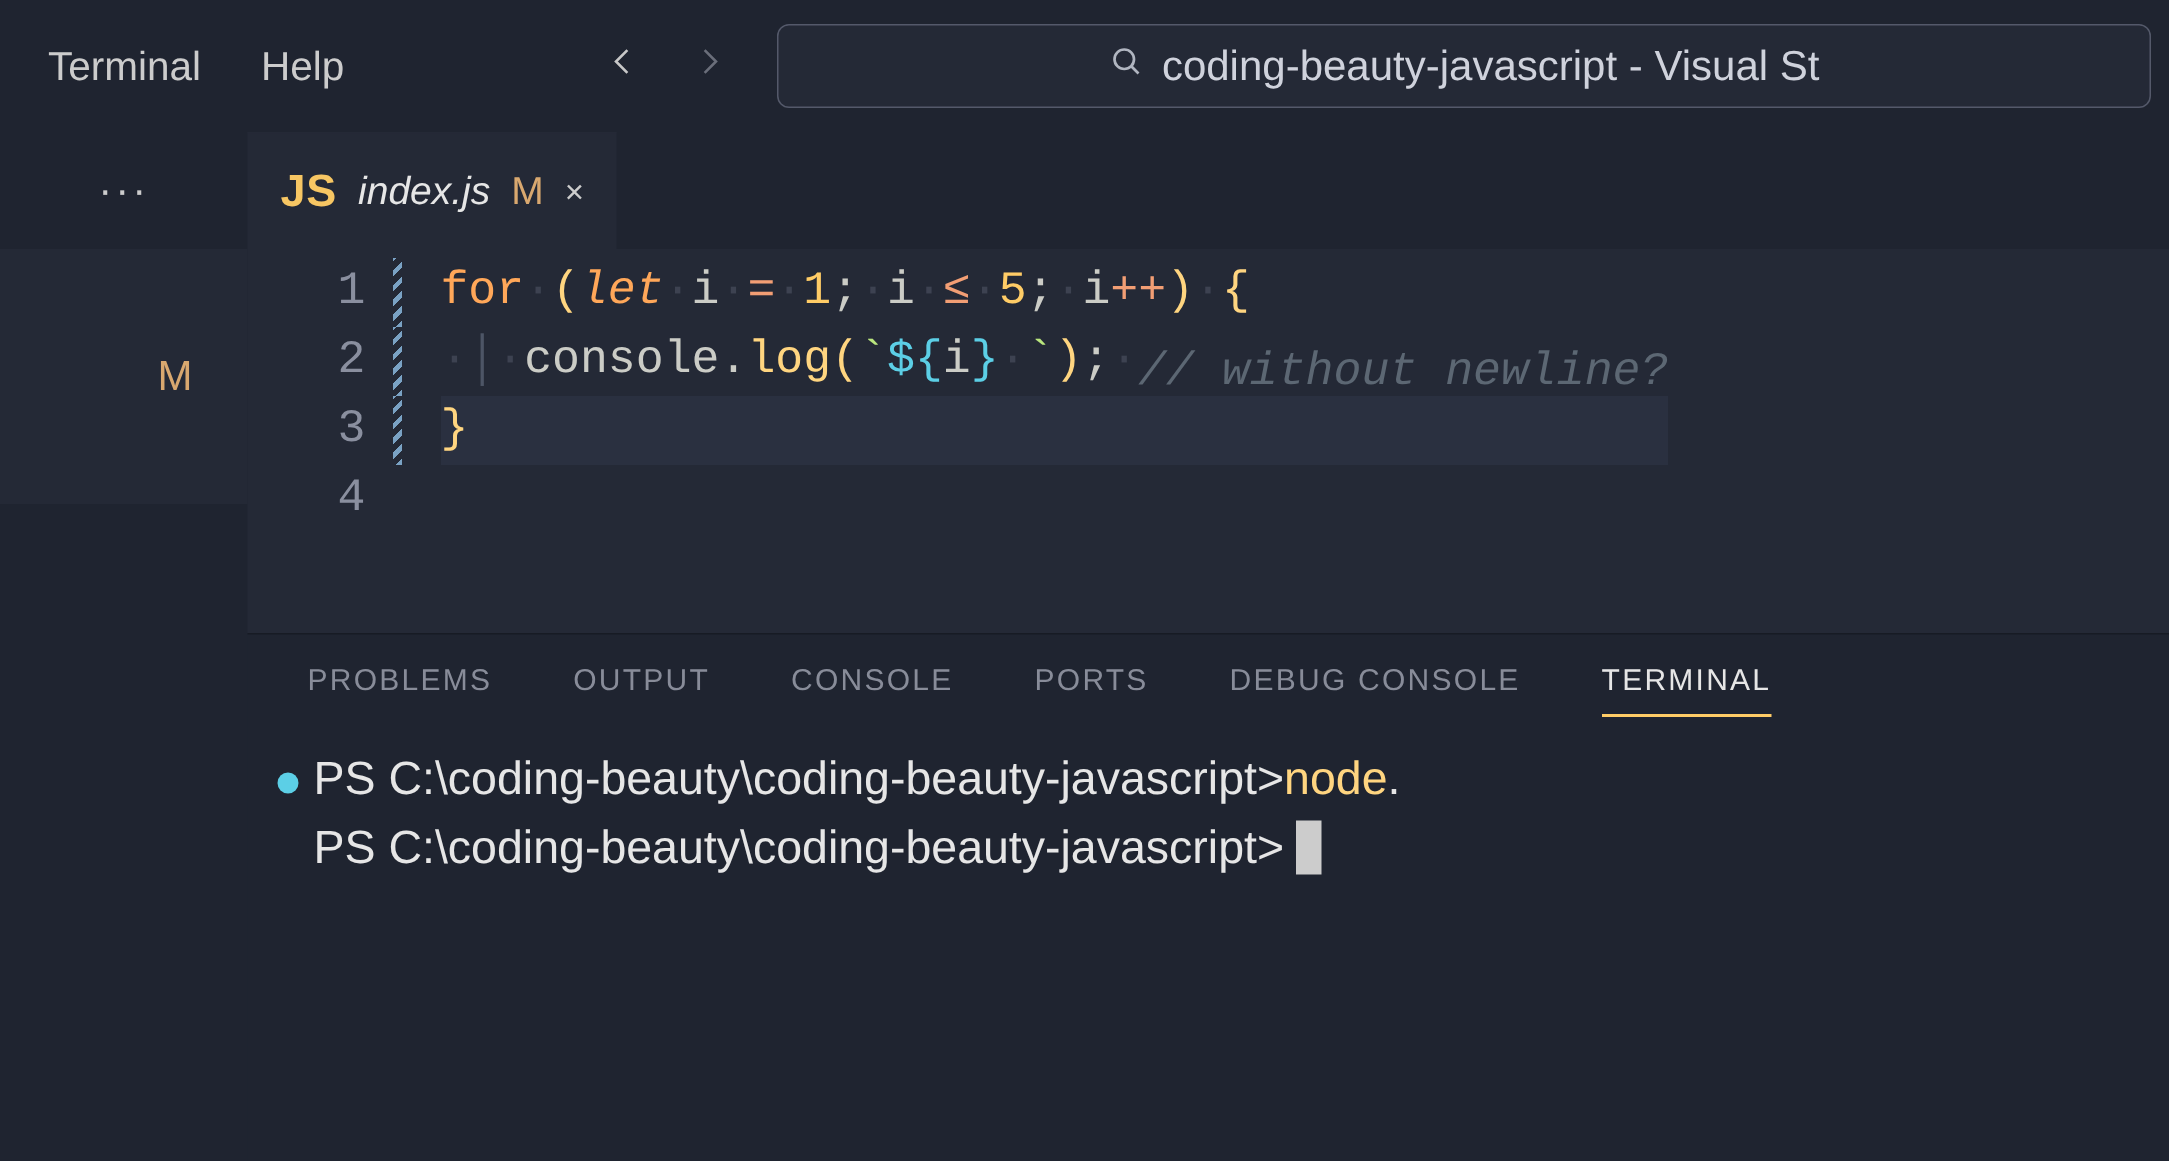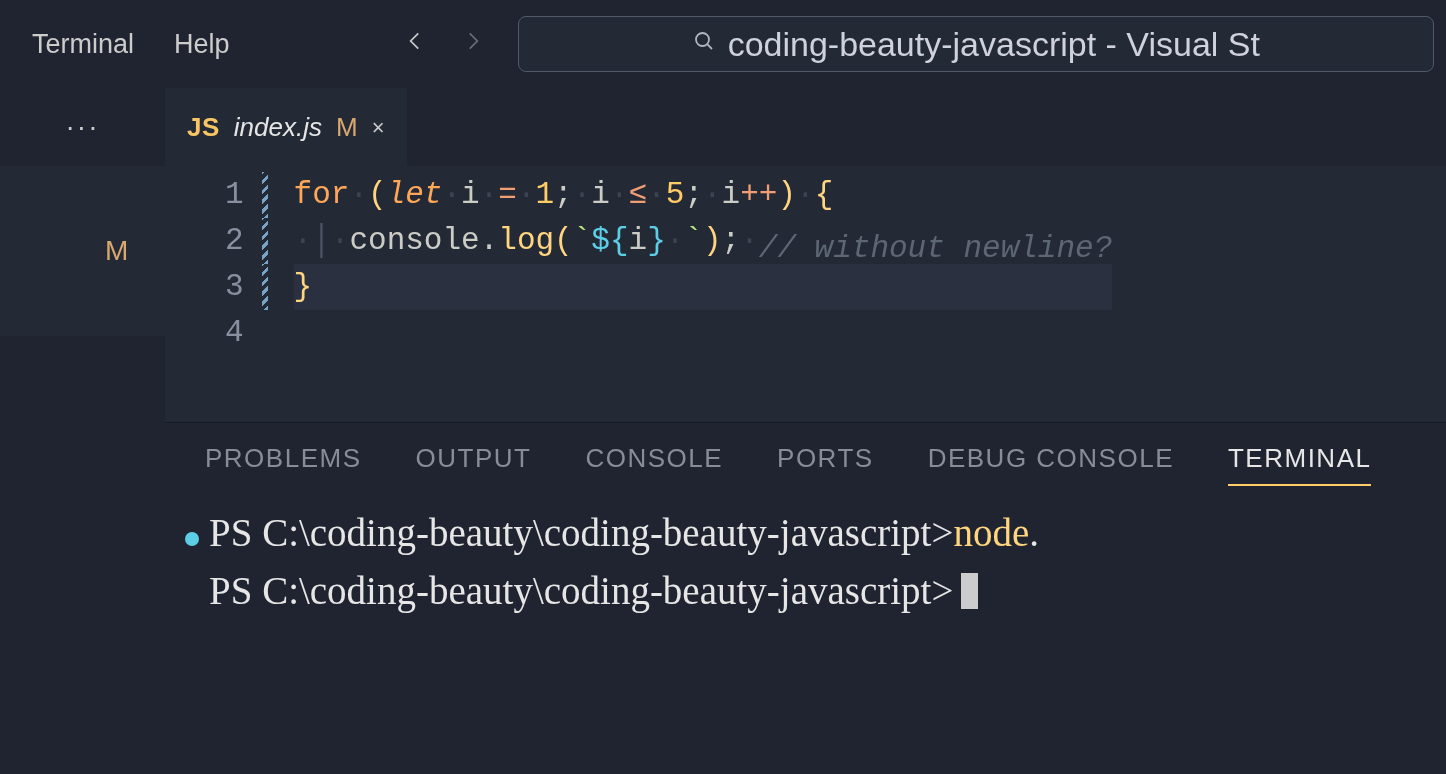--- a/index.html
+++ b/index.html
@@ -51,21 +51,21 @@
       border-radius: 8px;
       height: 56px;
       flex: 1;
       display: flex;
       align-items: center;
       justify-content: center;
       gap: 12px;
       overflow: hidden;
     }
     .search-icon { color: #b0b5c0; }
-    .search-text { color: #cfd2dc; font-size: 34px; white-space: nowrap; }
+    .search-text { color: #cfd2dc; font-size: 28px; white-space: nowrap; }
     .tabbar {
       display: flex;
       align-items: center;
       height: 78px;
       background: #1f2430;
     }
     .explorer-actions {
       width: 165px;
       display: flex;
       align-items: center;
@@ -74,21 +74,21 @@
     .ellipsis { color: #ccc; font-size: 28px; letter-spacing: 2px; }
     .tab {
       display: flex;
       align-items: center;
       background: #242936;
       height: 78px;
       padding: 0 22px;
       gap: 14px;
       border-top: 1px solid #242936;
     }
-    .tab-js-badge { color: #f7c663; font-size: 26px; font-weight: 700; letter-spacing: 0.5px;}
+    .tab-js-badge { color: #f7c663; font-size: 30px; font-weight: 700; letter-spacing: 0.5px;}
     .tab-filename { color: #e6e6e6; font-size: 26px; font-style: italic; }
     .tab-modified { color: #d9a86f; font-size: 26px; }
     .tab-close { color: #ccc; font-size: 22px; }
     .main-split { display: flex; height: calc(774px - 88px - 78px); }
     .sidebar {
       width: 165px;
       background: #1f2430;
     }
     .sidebar-item {
       height: 170px;
@@ -149,34 +149,34 @@
       display: flex;
       flex-direction: column;
     }
     .panel-tabs {
       display: flex;
       gap: 54px;
       padding: 20px 40px 0 40px;
       align-items: flex-start;
     }
     .ptab {
-      font-size: 26px;
+      font-size: 20px;
       letter-spacing: 1.5px;
       color: #888c99;
       padding-bottom: 10px;
       cursor: pointer;
     }
     .ptab.active {
       color: #e6e6e6;
       border-bottom: 2px solid #ffcc66;
     }
     .terminal {
       padding: 18px 14px 0 14px;
-      font-family: Liberation Serif, serif;
-      font-size: 39px;
+      font-family: Liberation Sans, sans-serif;
+      font-size: 31px;
       line-height: 1.48;
     }
     .trow { display: flex; align-items: center; }
     .trow .gutter-dot {
       width: 26px;
       text-align: center;
       margin-right: 4px;
     }
     .dot-filled { width: 14px; height: 14px; background: #5ccfe6; border-radius: 50%; display: inline-block; }
     .dot-empty { width: 14px; height: 14px; border: 2px solid #888c99; border-radius: 50%; display: inline-block; }

